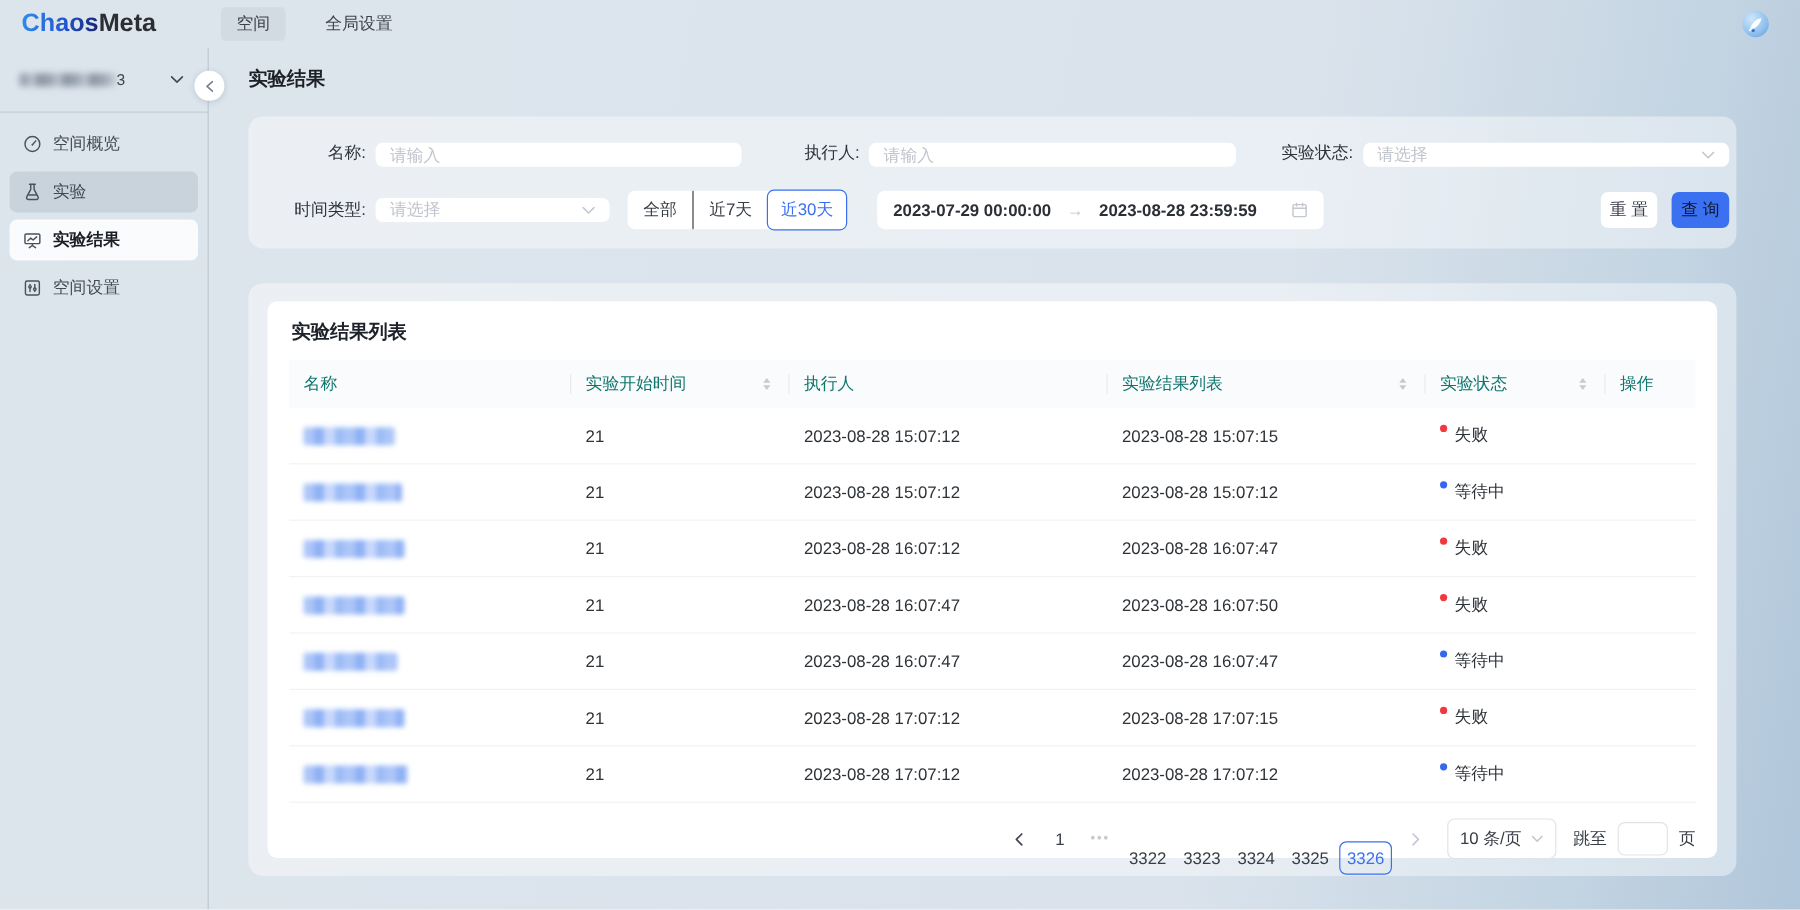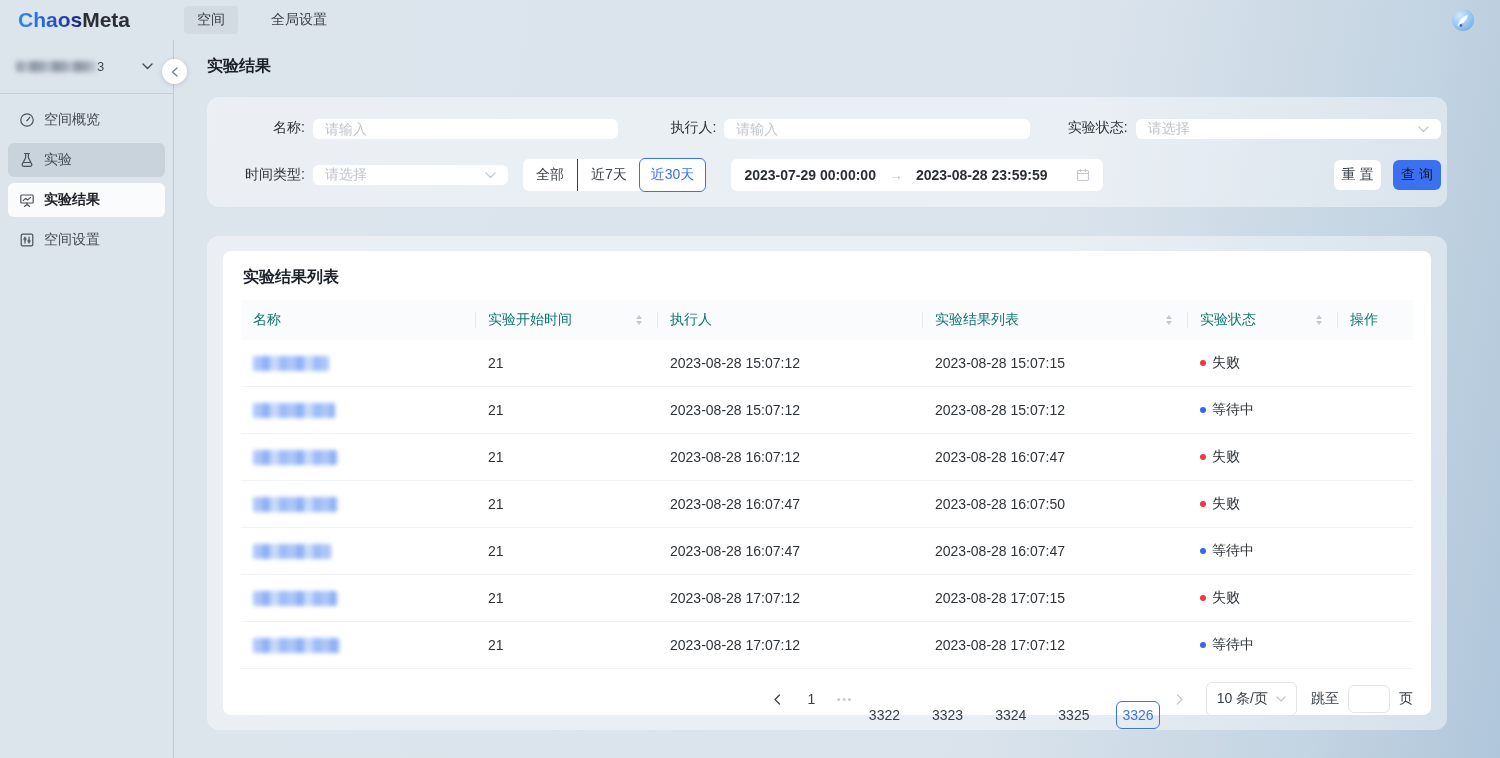--- a/index.html
+++ b/index.html
@@ -91,21 +91,21 @@
     border-top:4.5px solid #c6cad1; }
   .trow { height:47px; border-bottom:1px solid #f0f2f5; }
   .td { padding:0 12px; color:#2e3338; }
   .name-blur { height:15px; width:84px; border-radius:2px; cursor:pointer;
     background:repeating-linear-gradient(90deg,#adc6f8 0 9px,#8fb1f4 9px 17px,#c8d8fb 17px 26px,#9cbcf6 26px 34px);
     filter:blur(2px); }
   .trow:nth-child(1) .name-blur { width:76px; }
   .trow:nth-child(2) .name-blur { width:82px; }
   .trow:nth-child(5) .name-blur { width:78px; }
   .trow:nth-child(7) .name-blur { width:87px; }
-  .status { display:flex; align-items:center; gap:6px; }
+  .status { display:flex; gap:6px; }
   .dot { width:6px; height:6px; border-radius:50%; flex:none; }
   
   .pagination { display:flex; align-items:center; justify-content:flex-end; height:32px;
     margin-top:14px; gap:9px; color:#383e46; }
   .page-btn { min-width:29px; height:28px; display:flex; align-items:center; justify-content:center;
     border-radius:6px; padding:0 5px; cursor:pointer; }
   .page-btn.active { border:1px solid #3b70f1; color:#3b70f1; min-width:36px; }
   .pg-chev { width:22px; height:28px; display:flex; align-items:center; justify-content:center;
     color:#3f454d; cursor:pointer; }
   .pg-chev.disabled { color:#c5cad1; }
@@ -403,21 +403,21 @@
     <div class="pagination">
       <span class="pg-chev">
         <svg width="8" height="11" viewBox="0 0 8 11">
             <polyline points="6.5,1 2,5.5 6.5,10" fill="none" stroke="currentColor" stroke-width="1.4" stroke-linecap="round" stroke-linejoin="round"></polyline>
           </svg>
       </span>
       <span id="pg-slot-first">
           <span class="page-btn">1</span>
         </span>
       <span class="pg-ellipsis">•••</span>
-      <span id="pg-slot-rest" style="display:flex;gap:22px;align-items:center;margin-top:32px;">
+      <span id="pg-slot-rest" style="display:flex;gap:4px;align-items:center;margin-top:32px;">
           <span class="page-btn">3322</span>
           <span class="page-btn">3323</span>
           <span class="page-btn">3324</span>
           <span class="page-btn">3325</span>
           <span class="page-btn active">3326</span>
         </span>
       <span class="pg-chev disabled">
         <svg width="8" height="11" viewBox="0 0 8 11">
             <polyline points="1.5,1 6,5.5 1.5,10" fill="none" stroke="currentColor" stroke-width="1.4" stroke-linecap="round" stroke-linejoin="round"></polyline>
           </svg>

